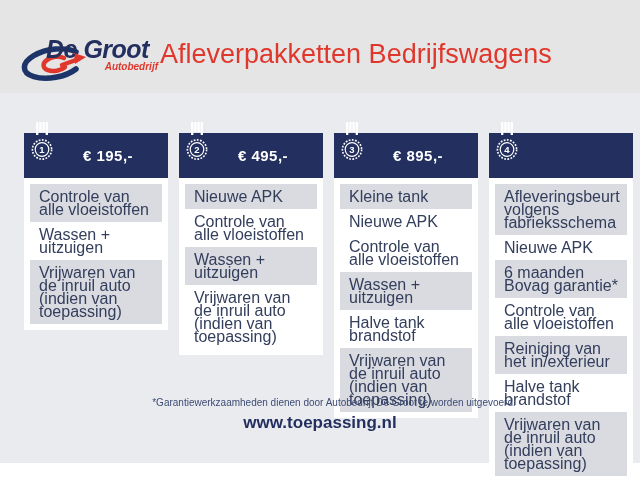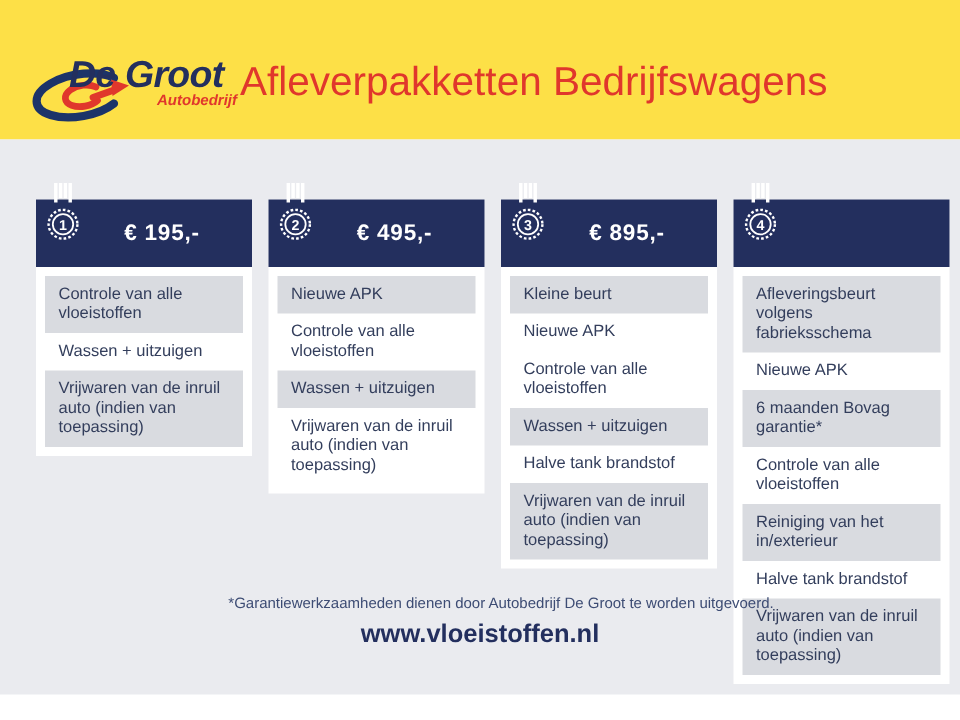--- a/index.html
+++ b/index.html
@@ -4,38 +4,38 @@
 <style>
   :root{
     --navy:#232f5e; --red:#e0372c; --panel:#eaebef; --rowgray:#d9dbe0;
     --text:#333e5c; --footertext:#3d4c74; --card:#ffffff;
   }
   html,body{margin:0;padding:0;}
   body{
     width:640px;height:480px;background:#fff;position:relative;overflow:hidden;
     font-family:"Liberation Sans",sans-serif;
   }
-  .header{position:absolute;top:0;left:0;width:640px;height:93px;background:#fde047;}
+  .header{position:absolute;top:0;left:0;width:640px;height:93px;background:#e5e5e5;}
   .logo{position:absolute;left:12px;top:22px;overflow:visible;}
   .logo-name{font-family:"Liberation Sans",sans-serif;font-style:italic;font-weight:bold;
     font-size:25px;fill:var(--navy);letter-spacing:-0.5px;}
   .logo-sub{font-family:"Liberation Sans",sans-serif;font-style:italic;font-weight:bold;
     font-size:10px;fill:var(--red);}
   .title{position:absolute;left:160px;top:39px;width:460px;margin:0;text-align:left;
     font-size:27px;font-weight:500;color:var(--red);line-height:30px;}
   .panel{position:absolute;top:93px;left:0;width:640px;height:370px;background:var(--panel);}
   .cards{position:absolute;top:40px;left:24px;display:flex;gap:11px;align-items:flex-start;}
   .card{width:144px;background:var(--card);padding-bottom:6px;}
   .band{position:relative;height:45px;background:var(--navy);
     display:flex;align-items:center;justify-content:center;}
   .price{color:#fff;font-size:15px;font-weight:700;padding-left:24px;letter-spacing:0.5px;white-space:nowrap;}
   .medal{position:absolute;left:6px;top:-11px;width:26px;height:50px;overflow:visible;}
   .medal-num{font-family:"Liberation Sans",sans-serif;font-size:9.5px;font-weight:bold;fill:#fff;}
   .items{padding:6px 6px 0 6px;}
-  .row{padding:6px 9px;font-size:11px;line-height:13px;color:var(--text);}
+  .row{padding:6px 9px;font-size:16px;line-height:13px;color:var(--text);}
   .row.shaded{background:var(--rowgray);}
   .footer{position:absolute;left:0;top:303px;width:640px;text-align:center;}
   .footer p{margin:0;font-size:10px;line-height:14px;font-weight:500;color:var(--footertext);padding-left:28px;}
   .website{display:inline-block;margin-top:3px;font-size:17px;font-weight:700;
     color:var(--navy);text-decoration:none;line-height:20px;}
 </style>
 </head>
 <body>
 
 <div class="page">
@@ -107,21 +107,21 @@
           <path d="M13.6,0 V10"></path>
           <path d="M16.8,0 V13"></path>
         </g>
         <circle cx="12" cy="27.5" r="9.6" fill="none" stroke="#fff" stroke-width="1.6" stroke-dasharray="1.8 1.4"></circle>
         <circle cx="12" cy="27.5" r="6.8" fill="none" stroke="#fff" stroke-width="1.2"></circle>
         <text class="medal-num" x="12" y="31" text-anchor="middle">3</text>
       </svg>
       <span class="price">€ 895,-</span>
     </div>
     <div class="items">
-            <div class="row shaded">Kleine beurt</div>
+            <div class="row shaded">Kleine tank</div>
             <div class="row">Nieuwe APK</div>
             <div class="row">Controle van alle vloeistoffen</div>
             <div class="row shaded">Wassen + uitzuigen</div>
             <div class="row">Halve tank brandstof</div>
             <div class="row shaded">Vrijwaren van de inruil auto (indien van toepassing)</div>
           </div>
   </div>
 
   <div class="card">
     <div class="band">
@@ -143,16 +143,16 @@
             <div class="row shaded">6 maanden Bovag garantie*</div>
             <div class="row">Controle van alle vloeistoffen</div>
             <div class="row shaded">Reiniging van het in/exterieur</div>
             <div class="row">Halve tank brandstof</div>
             <div class="row shaded">Vrijwaren van de inruil auto (indien van toepassing)</div>
           </div>
   </div>
 </div>
     <div class="footer">
       <p>*Garantiewerkzaamheden dienen door Autobedrijf De Groot te worden uitgevoerd.</p>
-      <a class="website" href="#">www.vloeistoffen.nl</a>
+      <a class="website" href="#">www.toepassing.nl</a>
     </div>
   </main>
 </div>
 
 </body></html>

